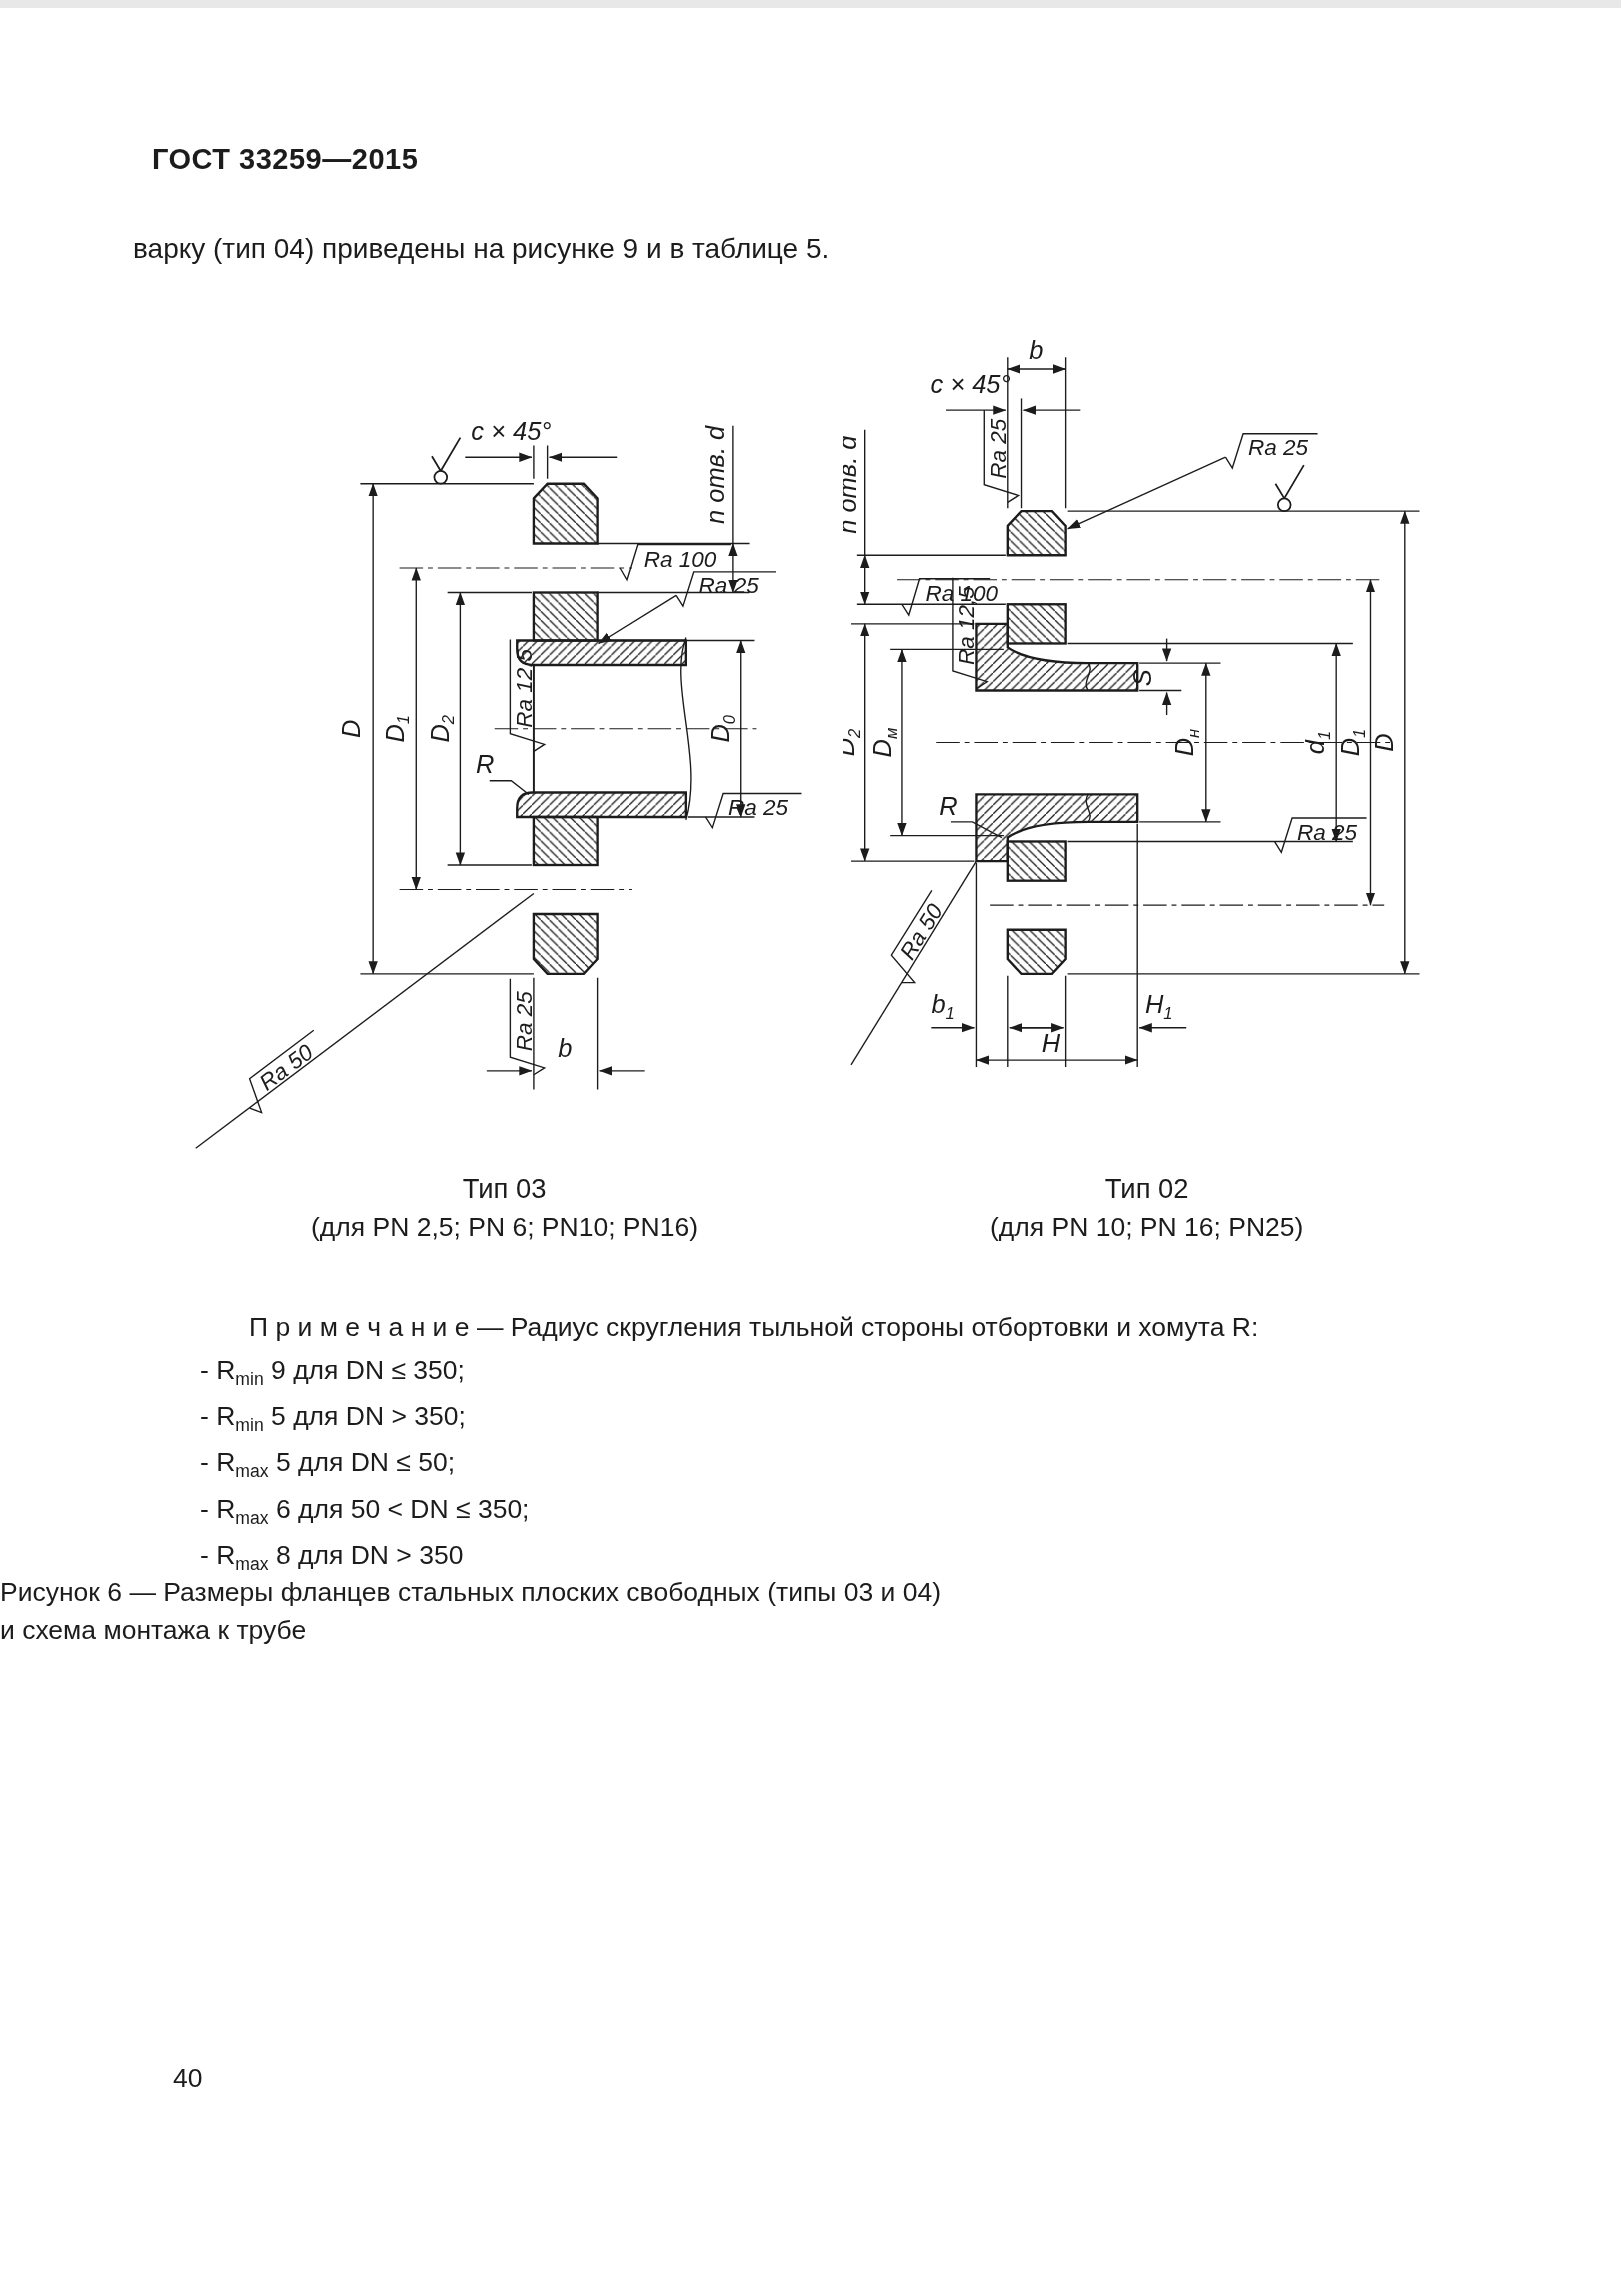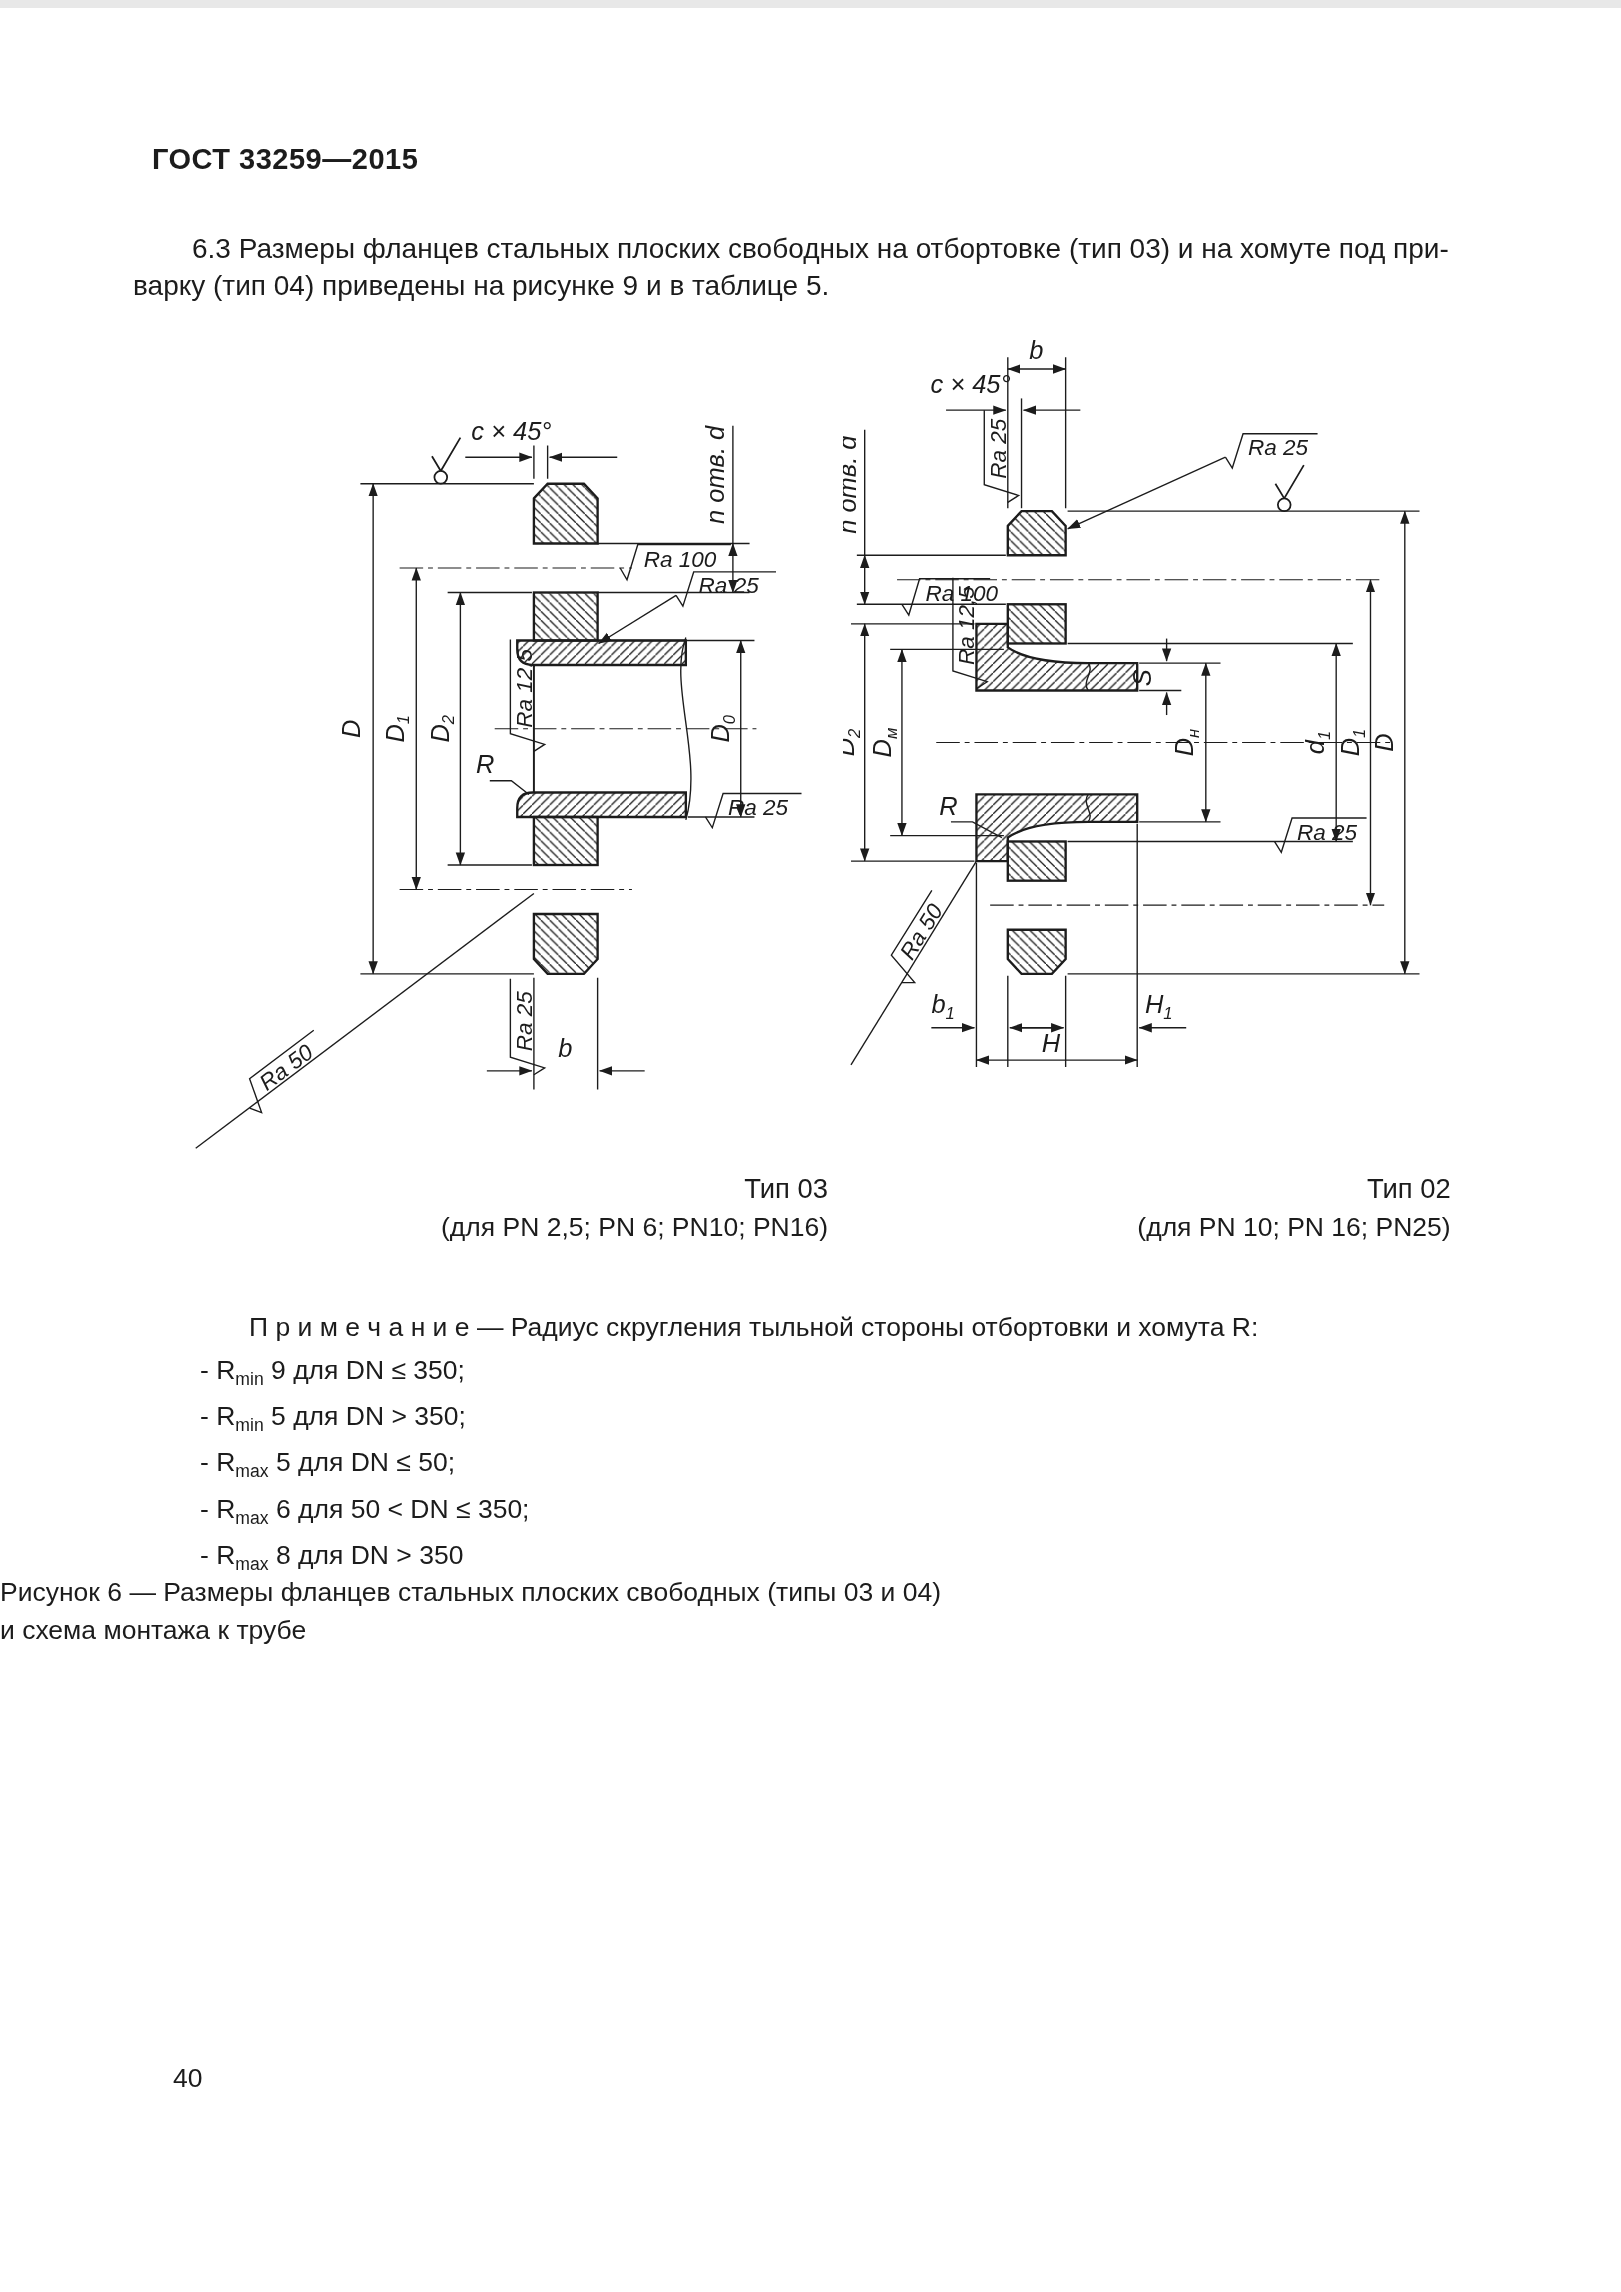--- a/index.html
+++ b/index.html
@@ -3,21 +3,21 @@
 <meta charset="utf-8">
 <style>
   html,body{margin:0;padding:0;background:#e8e8e8}
   .page{position:relative;width:1621px;height:2293px;background:#ffffff;
         font-family:"Liberation Sans",sans-serif;color:#1c1c1c;overflow:hidden;margin:8px auto}
   .hdr{position:absolute;left:152px;top:135px;font-size:29px;font-weight:bold;letter-spacing:0.5px}
   .para{position:absolute;left:133px;top:222px;width:1372px;font-size:28px;line-height:37px;text-align:justify}
   .para .l1{text-indent:59px}
   .figs{position:absolute;left:181px;top:312px;display:flex;gap:14.7px}
   .fig{display:flex;flex-direction:column}
-  .figcap{text-align:right;font-size:27.4px;line-height:39px;margin-top:5.9px}
+  .figcap{text-align:center;font-size:27.4px;line-height:39px;margin-top:5.9px}
   .figcap .fc2{font-size:26.5px}
   svg{display:block}
   svg text{font-family:"Liberation Sans",sans-serif;fill:#1c1c1c}
   .lbl{font-size:26px;font-style:italic}
   .flg{font-size:23px;font-style:italic}
   .thin{fill:none;stroke:#1c1c1c;stroke-width:1.4}
   .dim{fill:none;stroke:#1c1c1c;stroke-width:1.4}
   .cl{fill:none;stroke:#1c1c1c;stroke-width:1.2;stroke-dasharray:24 5 5 5}
   .sec{stroke:#1c1c1c;stroke-width:2.4}
   .note{position:absolute;left:200px;top:1304px;font-size:26.5px}
@@ -28,21 +28,20 @@
   .pagenum{position:absolute;left:173px;top:2055px;font-size:26.5px}
 </style>
 </head>
 <body>
 
 <div class="page">
 
   <div class="hdr">ГОСТ 33259—2015</div>
 
   <div class="para">
-    <div class="l1">6.3 Размеры фланцев стальных плоских свободных на отбортовке (тип 03) и на хомуте под при-</div>
     <div class="l2">варку (тип 04) приведены на рисунке 9 и в таблице 5.</div>
   </div>
 
   <div class="figs">
 
     <div class="fig">
       <svg width="647" height="843" viewBox="-115 0 660 860">
         <defs>
           <marker id="arr" viewBox="0 0 10 10" refX="9.2" refY="5" markerWidth="10" markerHeight="10" orient="auto-start-reverse">
             <path d="M0,1.6 L9.5,5 L0,8.4 Z" fill="#1c1c1c"></path>

